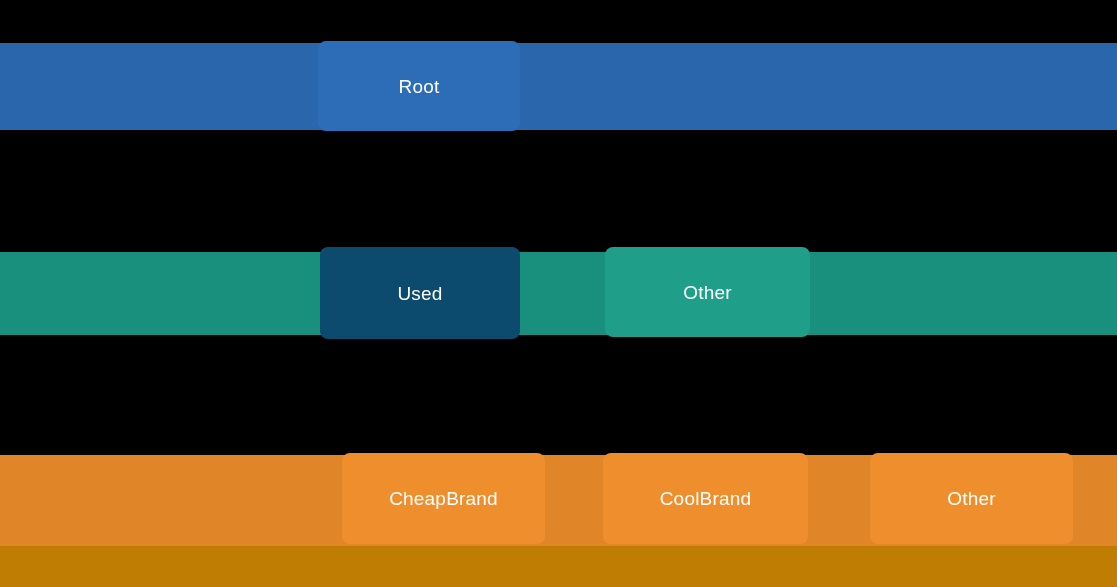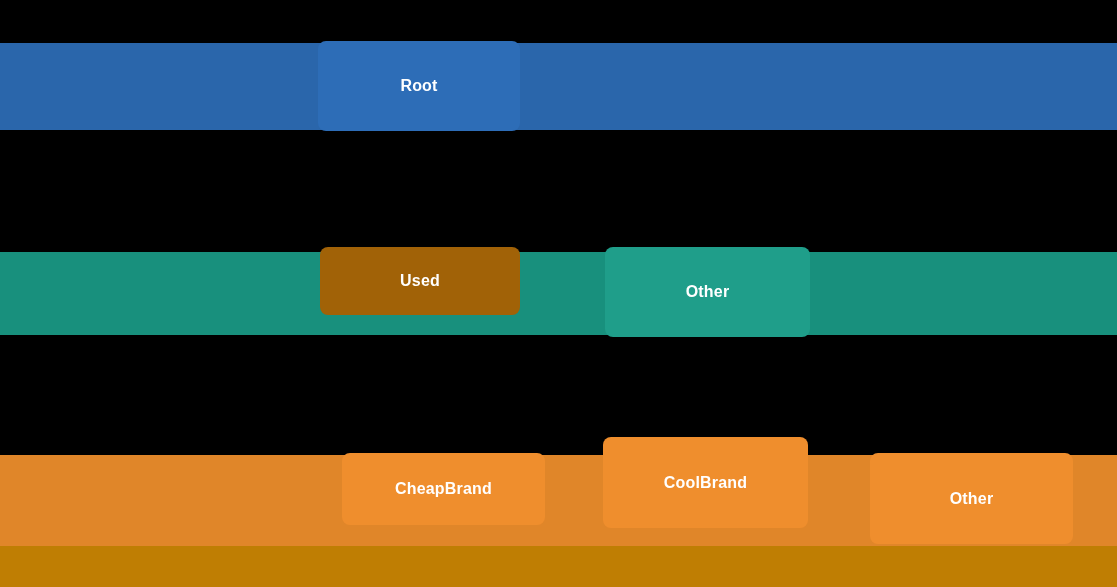--- a/index.html
+++ b/index.html
@@ -12,46 +12,45 @@
   }
   .band{
     position:absolute;left:0;width:1117px;
   }
   .node{
     position:absolute;
     border-radius:8px;
     display:flex;align-items:center;justify-content:center;
   }
   .node-label{
-    font-size:16px;
+    font-size:19px;
     line-height:1;
     letter-spacing:0.2px;
     white-space:nowrap;
-    font-weight:bold;
   }
 </style>
 </head>
 <body>
 
 <div id="stage" style="background: rgb(0, 0, 0);">
     <div class="band" style="top: 43px; height: 87px; background: rgb(42, 102, 171);"></div>
     <div class="node" style="left: 318px; width: 202px; top: 41px; height: 90px; background: rgb(45, 109, 183);">
       <span class="node-label" style="color: rgb(255, 255, 255);">Root</span>
     </div>
     <div class="band" style="top: 252px; height: 83px; background: rgb(24, 144, 125);"></div>
-    <div class="node" style="left: 320px; width: 200px; top: 247px; height: 68px; background: #a16207;">
+    <div class="node" style="left: 320px; width: 200px; top: 247px; height: 92px; background: #0c4a6e;">
       <span class="node-label" style="color: rgb(255, 255, 255);">Used</span>
     </div>
     <div class="node" style="left: 605px; width: 205px; top: 247px; height: 90px; background: rgb(31, 158, 138);">
       <span class="node-label" style="color: rgb(255, 255, 255);">Other</span>
     </div>
     <div class="band" style="top: 455px; height: 91px; background: rgb(224, 134, 41);"></div>
-    <div class="node" style="left: 342px; width: 203px; top: 453px; height: 72px; background: rgb(239, 142, 45);">
+    <div class="node" style="left: 342px; width: 203px; top: 453px; height: 91px; background: rgb(239, 142, 45);">
       <span class="node-label" style="color: rgb(255, 255, 255);">CheapBrand</span>
     </div>
-    <div class="node" style="left: 603px; width: 205px; top: 437px; height: 91px; background: rgb(239, 142, 45);">
+    <div class="node" style="left: 603px; width: 205px; top: 453px; height: 91px; background: rgb(239, 142, 45);">
       <span class="node-label" style="color: rgb(255, 255, 255);">CoolBrand</span>
     </div>
     <div class="node" style="left: 870px; width: 203px; top: 453px; height: 91px; background: rgb(239, 142, 45);">
       <span class="node-label" style="color: rgb(255, 255, 255);">Other</span>
     </div>
     <div class="band" style="top: 546px; height: 41px; background: rgb(191, 126, 3);"></div>
   </div>
 
 </body></html>

